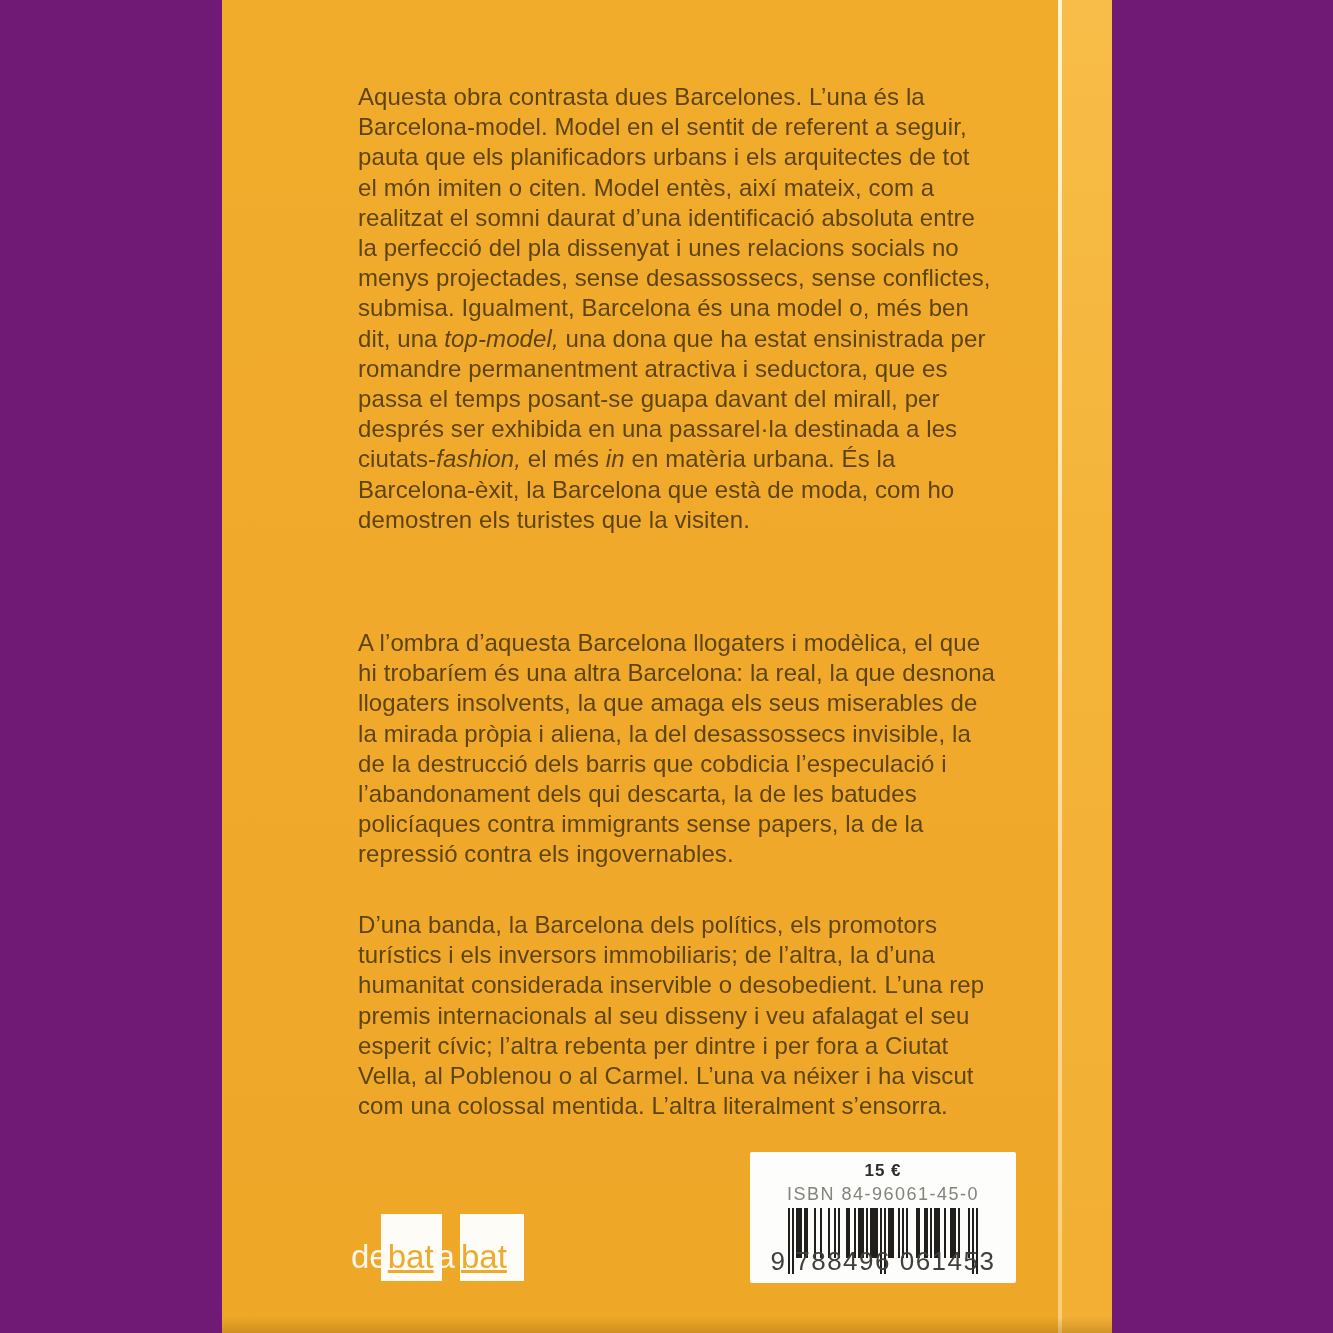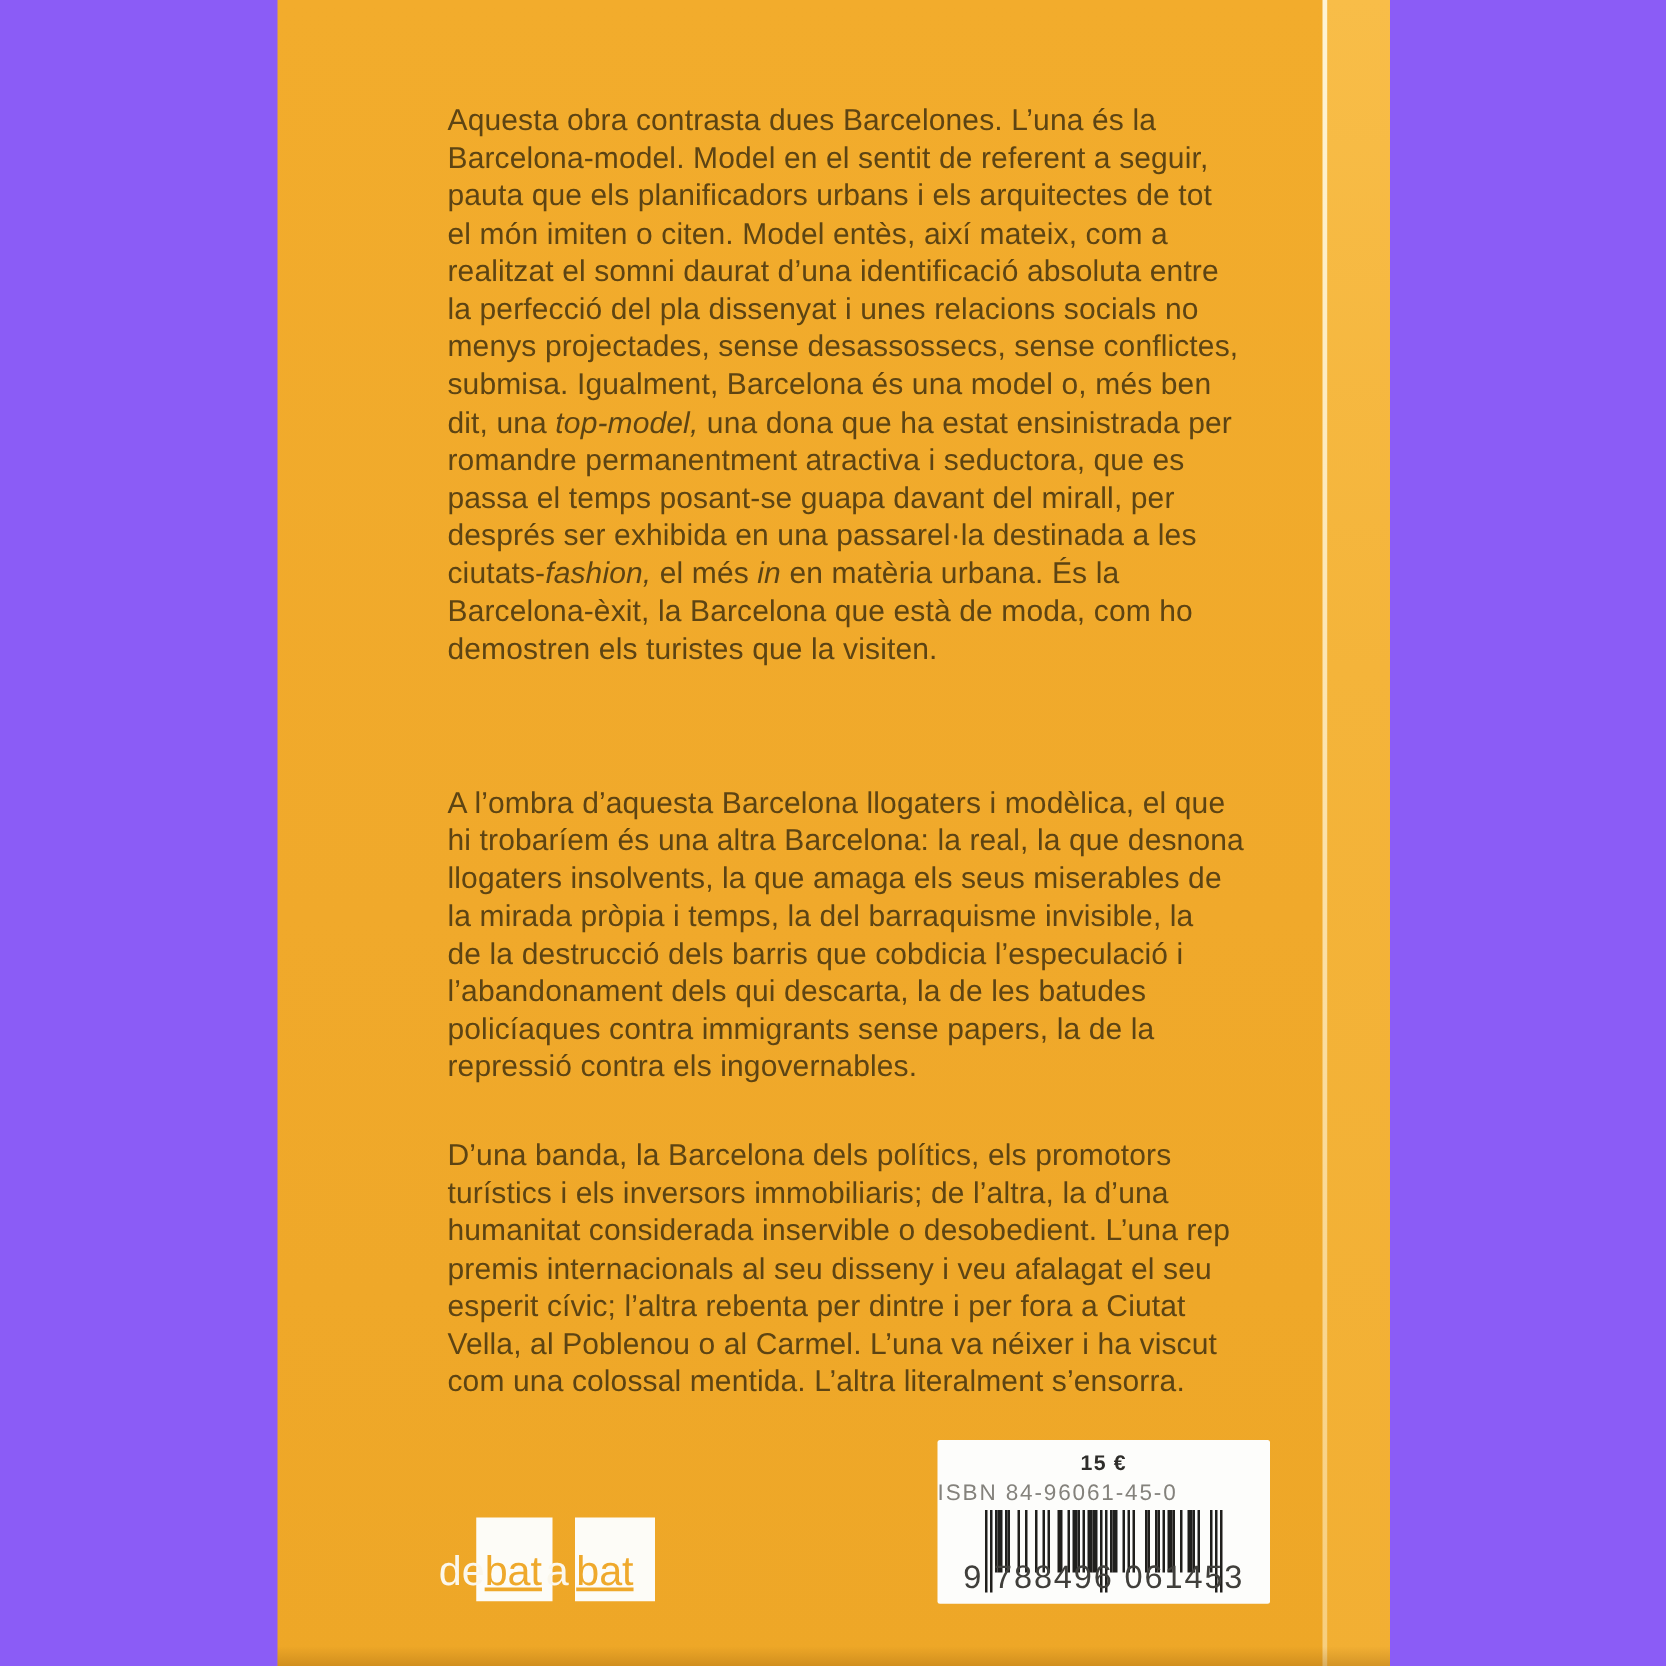--- a/index.html
+++ b/index.html
@@ -1,18 +1,18 @@
 <!DOCTYPE html>
 <html><head>
 <meta charset="utf-8">
 <style>
   html,body{margin:0;padding:0;background:#ffffff;}
   .stage{
     position:relative;width:1333px;height:1333px;overflow:hidden;
-    background:#8b5cf6;font-family:"Liberation Sans",sans-serif;
+    background:#701a75;font-family:"Liberation Sans",sans-serif;
   }
   
   .cover{
     position:absolute;left:222px;top:0;width:890px;height:1333px;
     background:linear-gradient(180deg,#f2ac2c 0%,#f0a92b 55%,#eea727 100%);
   }
   .cover-crease{
     position:absolute;left:836px;top:0;width:4px;height:100%;
     background:linear-gradient(180deg,rgba(255,248,222,.95),rgba(255,238,195,.55));
   }
@@ -49,21 +49,21 @@
   
   .bcbox{
     position:absolute;left:528px;top:1152px;width:266px;height:131px;
     background:#fdfdfb;border-radius:2px;
   }
   .bc-price{
     position:absolute;top:9px;left:0;width:100%;text-align:center;
     font-size:17px;font-weight:bold;color:#2e2d2a;letter-spacing:1px;
   }
   .bc-isbn{
-    position:absolute;top:32px;left:0;width:100%;text-align:left;
+    position:absolute;top:32px;left:0;width:100%;text-align:center;
     font-size:18px;color:#84827c;letter-spacing:1.5px;white-space:nowrap;
   }
   .bc-bars{
     position:absolute;left:38px;top:56px;width:190px;height:68px;
     display:flex;align-items:flex-start;
   }
   .bc-bars .m{width:2px;height:50px;background:transparent;}
   .bc-bars .m.b{background:#201f1c;}
   .bc-bars .m.g{height:66px;}
   .bc-num{
@@ -93,21 +93,21 @@
           <div class="line"><span>passa el temps posant-se guapa davant del mirall, per</span></div>
           <div class="line"><span>després ser exhibida en una passarel·la destinada a les</span></div>
           <div class="line"><span>ciutats-</span><em>fashion,</em><span> el més </span><em>in</em><span> en matèria urbana. És la</span></div>
           <div class="line"><span>Barcelona-èxit, la Barcelona que està de moda, com ho</span></div>
           <div class="line"><span>demostren els turistes que la visiten.</span></div>
         </div>
         <div class="para" id="para-1">
           <div class="line"><span>A l’ombra d’aquesta Barcelona llogaters i modèlica, el que</span></div>
           <div class="line"><span>hi trobaríem és una altra Barcelona: la real, la que desnona</span></div>
           <div class="line"><span>llogaters insolvents, la que amaga els seus miserables de</span></div>
-          <div class="line"><span>la mirada pròpia i temps, la del barraquisme invisible, la</span></div>
+          <div class="line"><span>la mirada pròpia i aliena, la del desassossecs invisible, la</span></div>
           <div class="line"><span>de la destrucció dels barris que cobdicia l’especulació i</span></div>
           <div class="line"><span>l’abandonament dels qui descarta, la de les batudes</span></div>
           <div class="line"><span>policíaques contra immigrants sense papers, la de la</span></div>
           <div class="line"><span>repressió contra els ingovernables.</span></div>
         </div>
         <div class="para" id="para-2">
           <div class="line"><span>D’una banda, la Barcelona dels polítics, els promotors</span></div>
           <div class="line"><span>turístics i els inversors immobiliaris; de l’altra, la d’una</span></div>
           <div class="line"><span>humanitat considerada inservible o desobedient. L’una rep</span></div>
           <div class="line"><span>premis internacionals al seu disseny i veu afalagat el seu</span></div>

